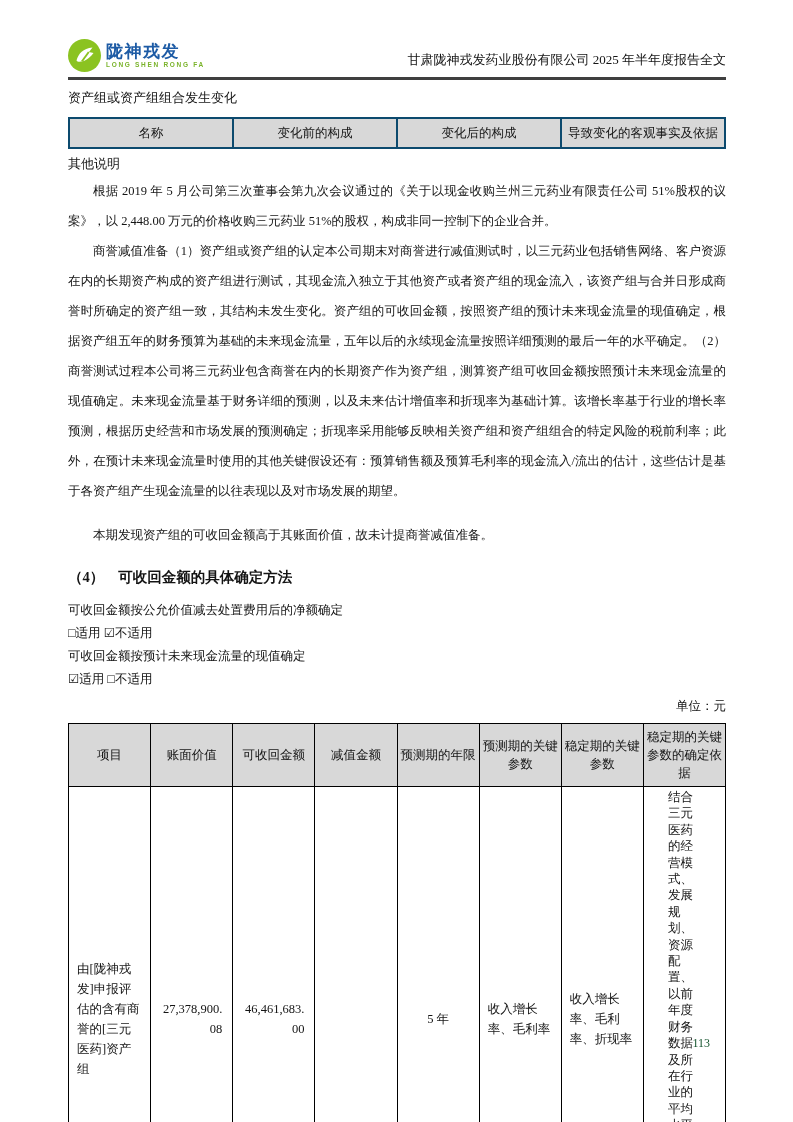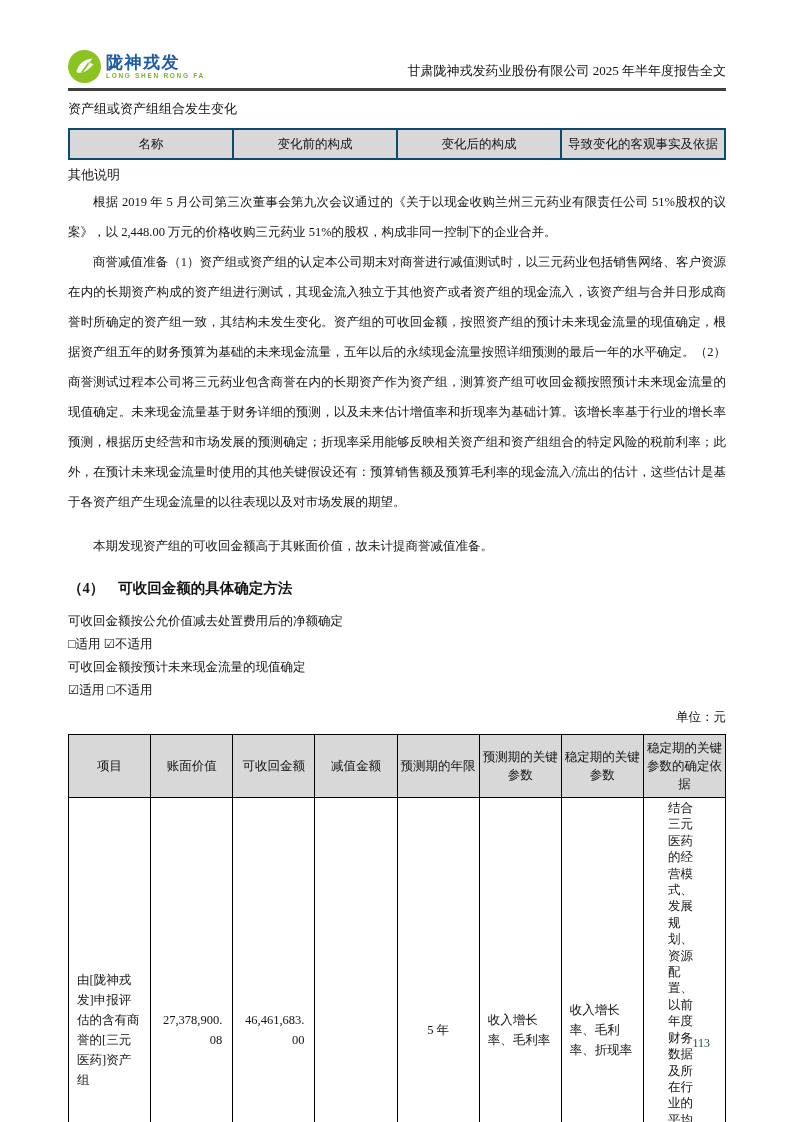--- a/index.html
+++ b/index.html
@@ -11,21 +11,21 @@
     background:#ffffff;
     font-family:"Liberation Serif","DejaVu Serif",serif;
     color:#141414;
     overflow:hidden;
   }
   .content { padding:0 67px 0 68px; }
 
   
   .header {
     display:flex; justify-content:space-between; align-items:flex-end;
-    padding-top:50px; padding-bottom:5px;
+    padding-top:39px; padding-bottom:5px;
     border-bottom:3px solid #3f3f3f;
   }
   .logo { display:flex; align-items:center; gap:5px; }
   .logo-circle { width:33px; height:33px; flex:0 0 auto; }
   .logo-texts { display:flex; flex-direction:column; line-height:1; }
   .logo-cn { color:#1d5ba5; font-weight:bold; font-size:17px; letter-spacing:1.5px; }
   .logo-en { color:#7ab32a; font-size:6.5px; letter-spacing:1.7px; margin-top:2px;
              font-family:"Liberation Sans",sans-serif; font-weight:bold; }
   .doc-title { font-size:13px; padding-bottom:3px; }
 

